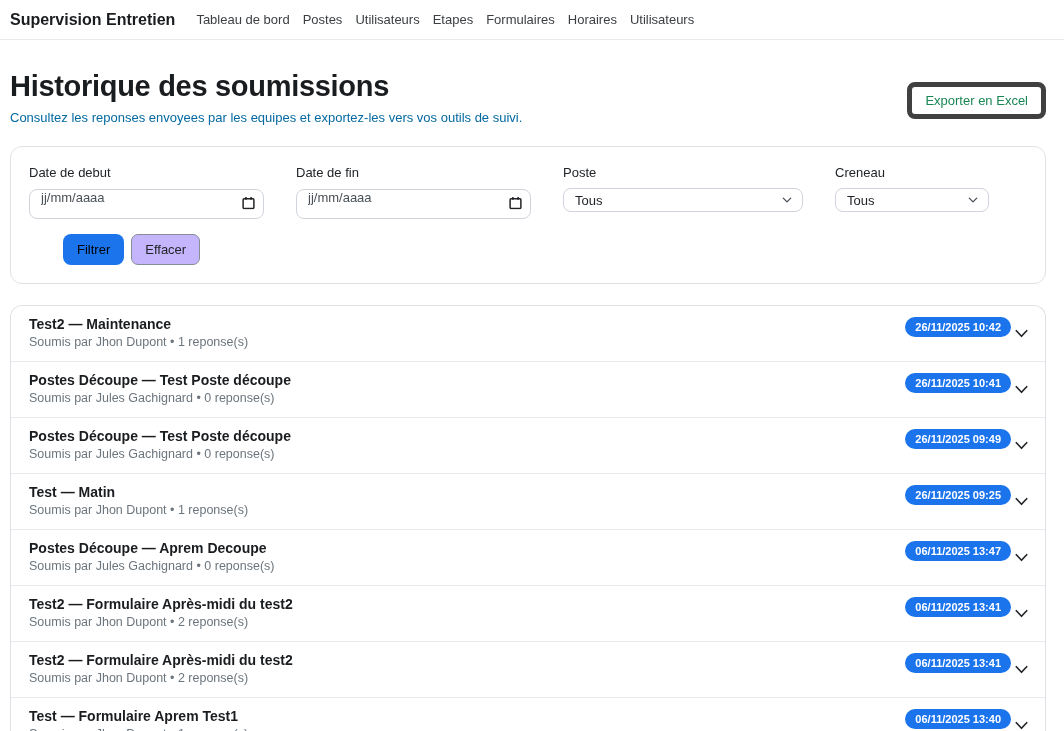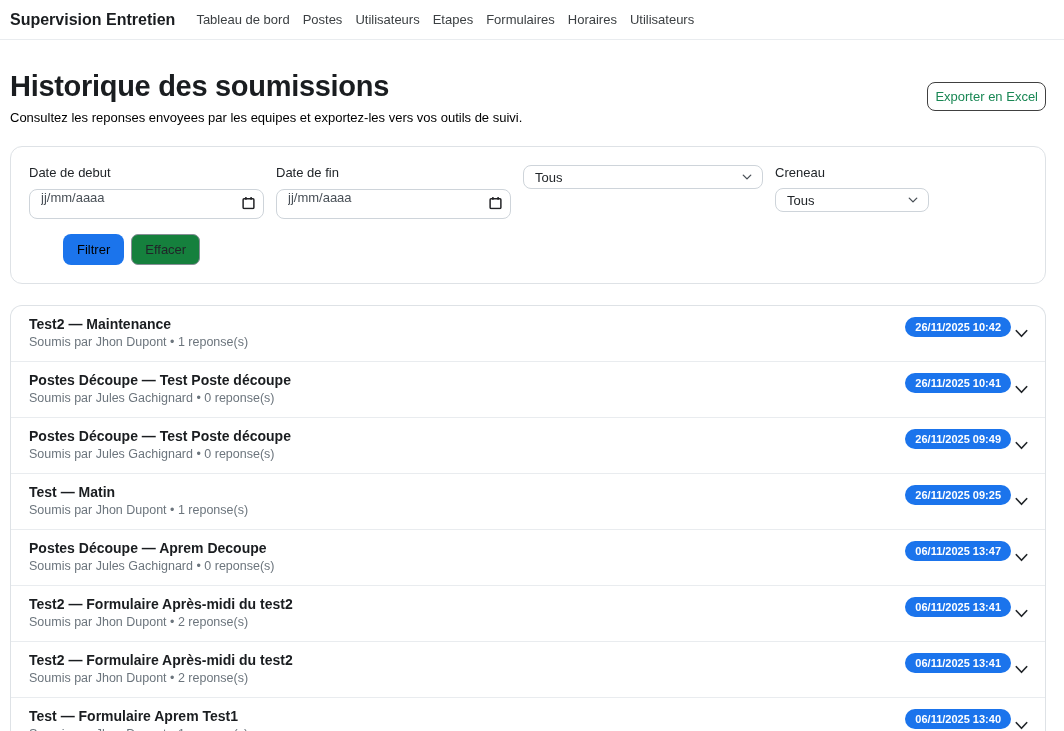--- a/index.html
+++ b/index.html
@@ -9,45 +9,45 @@
   
   .nav { height: 40px; display: flex; align-items: center; gap: 13px;
     padding: 16px 10px; background: #fff; border-bottom: 1px solid #e9ecef; }
   .brand { font-size: 16px; font-weight: 700; margin-right: 8px; color: #1a1d20; cursor: pointer; }
   .nav-link { font-size: 13px; color: #3c4043; text-decoration: none; cursor: pointer; }
 
   
   .main { padding: 0 18px 0 10px; }
   .header-row { display: flex; justify-content: space-between; align-items: flex-start; margin-top: 30px; }
   h1 { font-size: 29px; font-weight: 700; letter-spacing: -0.3px; color: #1a1d20; }
-  .subtitle { font-size: 13px; color: #000000; margin-top: 7px; }
-  .btn-export { margin-top: 12px; background: #fff; border: 1px solid #404040; color: #198754;
-    font-size: 13px; padding: 6px 7px; border-radius: 8px; cursor: pointer;
+  .subtitle { font-size: 13px; color: #0369a1; margin-top: 7px; }
+  .btn-export { margin-top: 12px; background: #fff; border: 5px solid #404040; color: #198754;
+    font-size: 13px; padding: 6px 13px; border-radius: 8px; cursor: pointer;
     font-family: inherit; white-space: nowrap; }
 
   
   .filter-card { margin-top: 21px; border: 1px solid #dee2e6; border-radius: 12px;
     padding: 18px; background: #fff; }
-  .filter-fields { display: flex; gap: 12px; }
+  .filter-fields { display: flex; gap: 32px; }
   .field { display: flex; flex-direction: column; }
   .field label { font-size: 13px; color: #212529; margin-bottom: 8px; }
   .w-date { width: 235px; } .w-poste { width: 240px; } .w-creneau { width: 154px; }
   .input-wrap { position: relative; }
   .input-wrap input { width: 100%; height: 30px; border: 1px solid #ced4da; border-radius: 8px;
     padding: 0 30px 12px 11px; font-size: 13px; font-family: inherit; color: #212529; outline: none; }
   .input-wrap input::placeholder { color: #495057; opacity: 1; }
   .cal-icon, .sel-chev { position: absolute; right: 9px; top: 50%; transform: translateY(-50%);
     display: flex; align-items: center; }
   .select { height: 24px; border: 1px solid #ced4da; border-radius: 8px; background: #fff;
     display: flex; align-items: center; padding: 0 30px 0 11px; font-size: 13px;
     position: relative; cursor: pointer; }
   .filter-actions { margin-top: 15px; padding-left: 34px; display: flex; gap: 7px; }
   .btn-primary { background: #1b74ec; color: #000000; border: none; border-radius: 8px;
     font-size: 13px; padding: 7px 14px; cursor: pointer; font-family: inherit; }
-  .btn-outline { background: #15803d; color: #212529; border: 1px solid #868e96; border-radius: 7px;
+  .btn-outline { background: #c4b5fd; color: #212529; border: 1px solid #868e96; border-radius: 7px;
     font-size: 13px; padding: 7px 13px; cursor: pointer; font-family: inherit; }
 
   
   .list-card { margin-top: 21px; border: 1px solid #dee2e6; border-radius: 12px 12px 0 0;
     border-bottom: none; background: #fff; overflow: hidden; }
   .row { height: 56px; display: flex; justify-content: space-between; align-items: flex-start;
     padding: 10px 16px 0 18px; border-bottom: 1px solid #e9ecef; cursor: pointer; }
   .row:last-child { border-bottom: 1px solid #e9ecef; }
   .row-title { font-size: 14px; font-weight: 700; color: #1a1d20; }
   .row-sub { font-size: 12.5px; color: #6c757d; margin-top: 3px; }
@@ -105,20 +105,21 @@
             <svg width="13" height="13" viewBox="0 0 14 14" fill="none" stroke="#202124" stroke-width="1.6">
               <rect x="1.2" y="2.4" width="11.6" height="10.4" rx="1"></rect>
               <line x1="4.2" y1="0.6" x2="4.2" y2="3.4"></line>
               <line x1="9.8" y1="0.6" x2="9.8" y2="3.4"></line>
             </svg>
           </span>
         </div>
       </div>
 
       <div class="field w-poste">
+        <label>Poste</label>
         <div class="select">
           <span>Tous</span>
           <span class="sel-chev">
             <svg width="12" height="12" viewBox="0 0 16 16" fill="none" stroke="#495057" stroke-width="1.8" stroke-linecap="round" stroke-linejoin="round">
               <polyline points="3,5.5 8,10.5 13,5.5"></polyline>
             </svg>
           </span>
         </div>
       </div>
 

